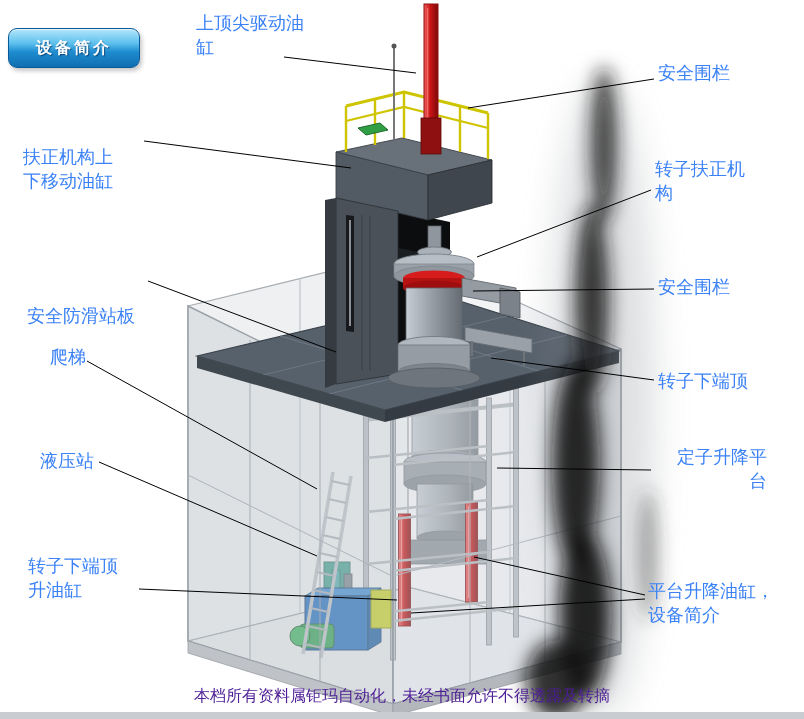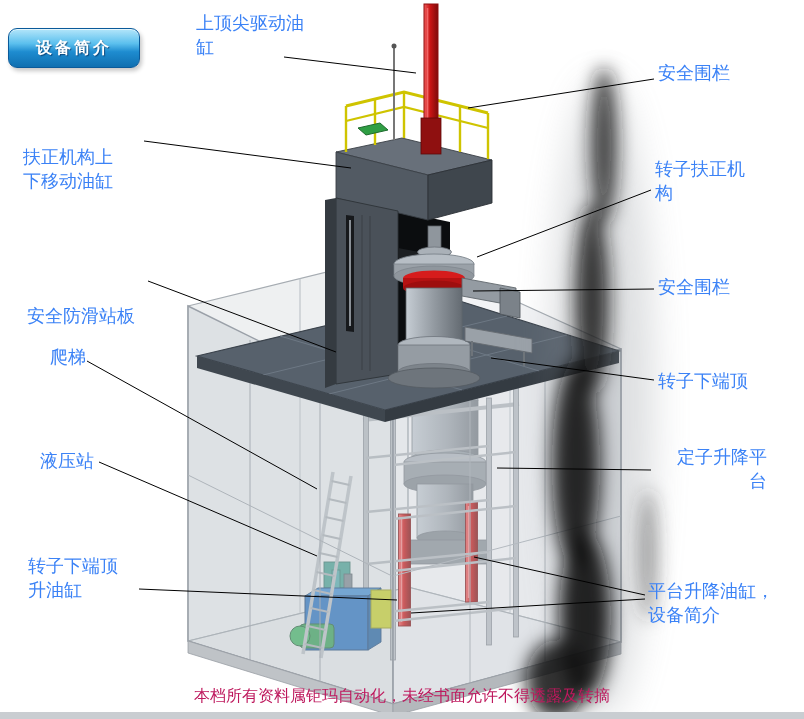--- a/index.html
+++ b/index.html
@@ -22,21 +22,21 @@
   .l4{left:655px;top:158px;width:112px;}
   .l5{left:27px;top:268px;margin-top:37px;}
   .l6{left:658px;top:276px;}
   .l7{left:50px;top:346px;}
   .l8{left:658px;top:370px;}
   .l9{left:40px;top:450px;}
   .l10{left:655px;top:446px;width:112px;text-align:right;}
   .l11{left:28px;top:555px;width:112px;}
   .l12{left:648px;top:580px;width:148px;}
   .footer{position:absolute;left:0;right:0;top:686px;text-align:center;z-index:30;
-          font-size:16px;color:#be185d;}
+          font-size:16px;color:#4c1d95;}
   .bottom-strip{position:absolute;left:0;right:0;bottom:0;height:7px;background:#c9cdd1;z-index:20;}
 </style>
 </head>
 <body>
 
 <div class="stage">
 
   <svg class="machine-svg" width="804" height="719" viewBox="0 0 804 719" xmlns="http://www.w3.org/2000/svg">
     <defs>
       <linearGradient id="redRod" x1="0" y1="0" x2="1" y2="0">

